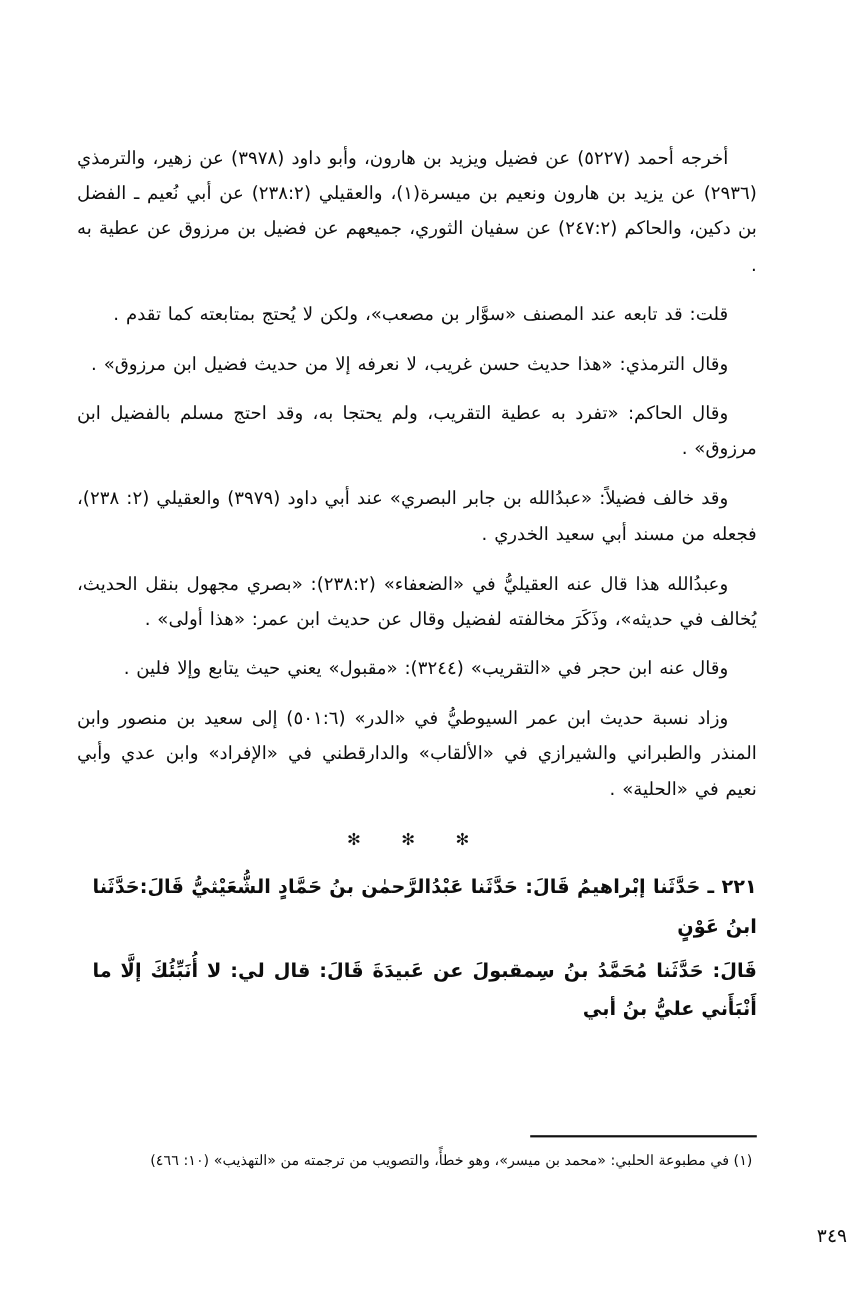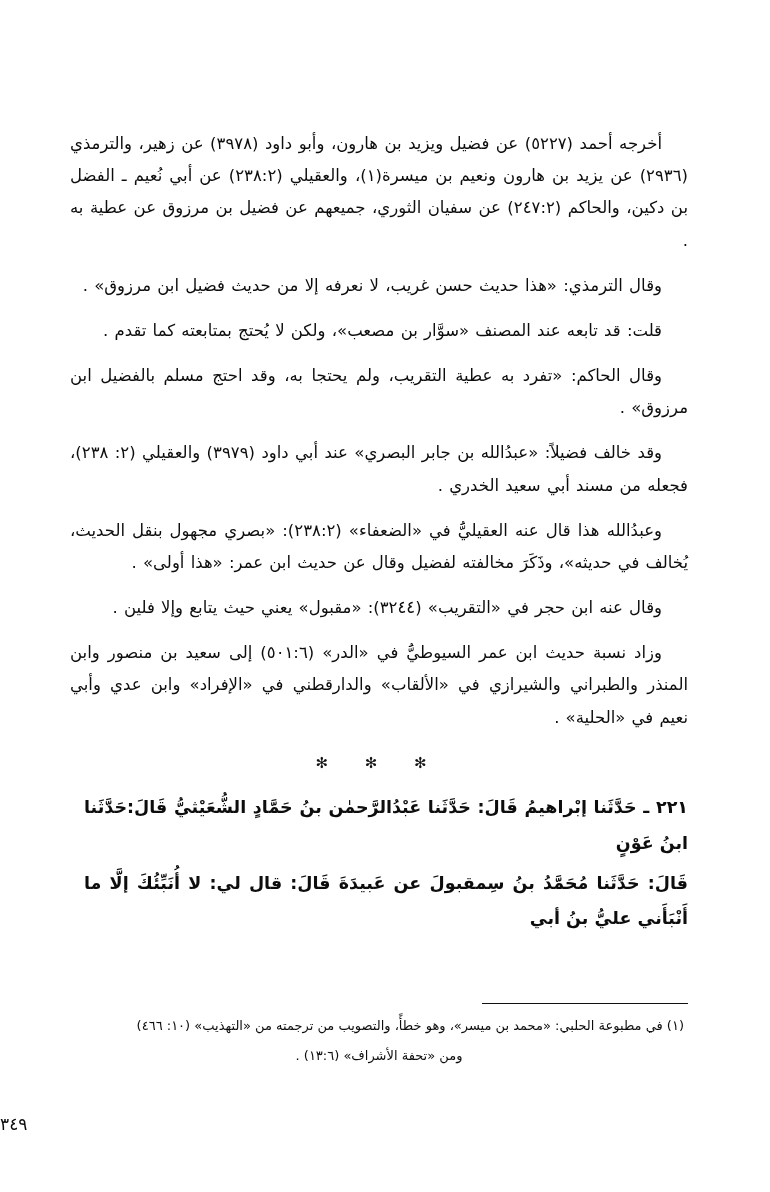--- a/index.html
+++ b/index.html
@@ -62,41 +62,41 @@
     text-align: justify;
     text-align-last: right;
     direction: rtl;
     margin: 4px;
   }
   .page-number {
     position: absolute;
     bottom: 58px;
     left: 0;
     right: 0;
-    text-align: left;
+    text-align: right;
     font-size: 17px;
     letter-spacing: 1px;
   }
   .fn-wrap {
     position: absolute;
     bottom: 120px;
     right: 82px;
     left: 70px;
   }
 </style>
 </head>
 <body>
 
 <div class="page">
 
   <p class="para indent">أخرجه أحمد (٥٢٢٧) عن فضيل ويزيد بن هارون، وأبو داود (٣٩٧٨) عن زهير، والترمذي (٢٩٣٦) عن يزيد بن هارون ونعيم بن ميسرة(١)، والعقيلي (٢٣٨:٢) عن أبي نُعيم ـ الفضل بن دكين، والحاكم (٢٤٧:٢) عن سفيان الثوري، جميعهم عن فضيل بن مرزوق عن عطية به .</p>
 
+  <p class="para indent">قلت: قد تابعه عند المصنف «سوَّار بن مصعب»، ولكن لا يُحتج بمتابعته كما تقدم .</p>
+
   <p class="para indent">وقال الترمذي: «هذا حديث حسن غريب، لا نعرفه إلا من حديث فضيل ابن  مرزوق» .</p>
-
-  <p class="para indent">قلت: قد تابعه عند المصنف «سوَّار بن مصعب»، ولكن لا يُحتج بمتابعته كما تقدم .</p>
 
   <p class="para indent">وقال الحاكم: «تفرد به عطية التقريب، ولم يحتجا به، وقد احتج مسلم بالفضيل ابن  مرزوق» .</p>
 
   <p class="para indent">وقد خالف فضيلاً: «عبدُالله بن جابر البصري» عند أبي داود (٣٩٧٩) والعقيلي (٢: ٢٣٨)، فجعله من مسند أبي سعيد الخدري .</p>
 
   <p class="para indent">وعبدُالله هذا قال عنه العقيليُّ في «الضعفاء» (٢٣٨:٢): «بصري مجهول بنقل الحديث، يُخالف في حديثه»، وذَكَرَ مخالفته لفضيل وقال عن حديث ابن عمر: «هذا أولى» .</p>
 
   <p class="para indent">وقال عنه ابن حجر في «التقريب» (٣٢٤٤): «مقبول» يعني حيث يتابع وإلا فلين .</p>
 
   <p class="para indent">وزاد نسبة حديث ابن عمر السيوطيُّ في «الدر» (٥٠١:٦) إلى سعيد بن منصور وابن  المنذر والطبراني والشيرازي في «الألقاب» والدارقطني في «الإفراد» وابن عدي وأبي نعيم في «الحلية» .</p>
@@ -104,16 +104,15 @@
   <div class="stars">✻ ✻ ✻</div>
 
   <p class="hadith">٢٢١ ـ حَدَّثَنا إبْراهيمُ قَالَ: حَدَّثَنا عَبْدُالرَّحمٰن بنُ حَمَّادٍ الشُّعَيْثيُّ قَالَ:حَدَّثَنا ابنُ  عَوْنٍ</p>
   <p class="hadith">قَالَ: حَدَّثَنا مُحَمَّدُ بنُ سِمقبولَ عن عَبيدَةَ قَالَ: قال لي: لا أُنَبِّئُكَ إلَّا ما أَنْبَأَني عليُّ بنُ أبي</p>
 
 </div>
 
 <div class="fn-wrap">
   <div class="footnote-rule"></div>
   <p class="footnote">(١) في مطبوعة الحلبي: «محمد بن ميسر»، وهو خطأً، والتصويب من ترجمته من «التهذيب» (١٠: ٤٦٦)</p>
-  <p class="footnote" style="text-align-last:center;">ومن «تحفة الأشراف» (١٣:٦) .</p>
 </div>
 
 <div class="page-number">٣٤٩</div>
 
 </body></html>

